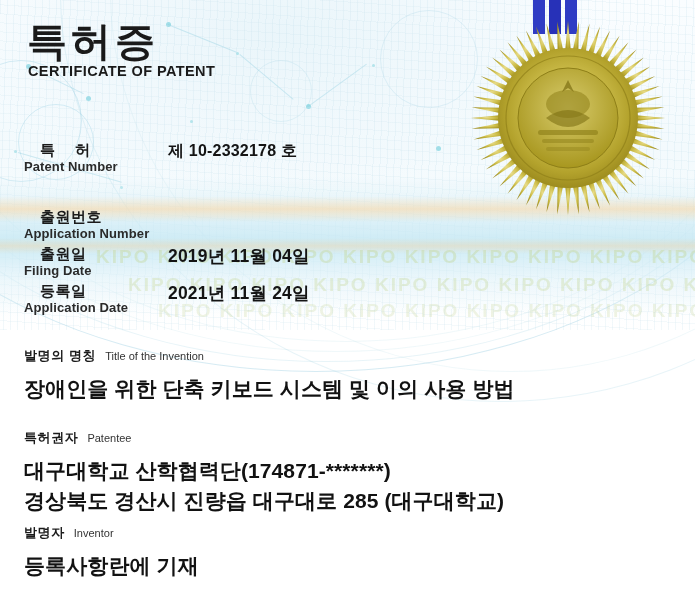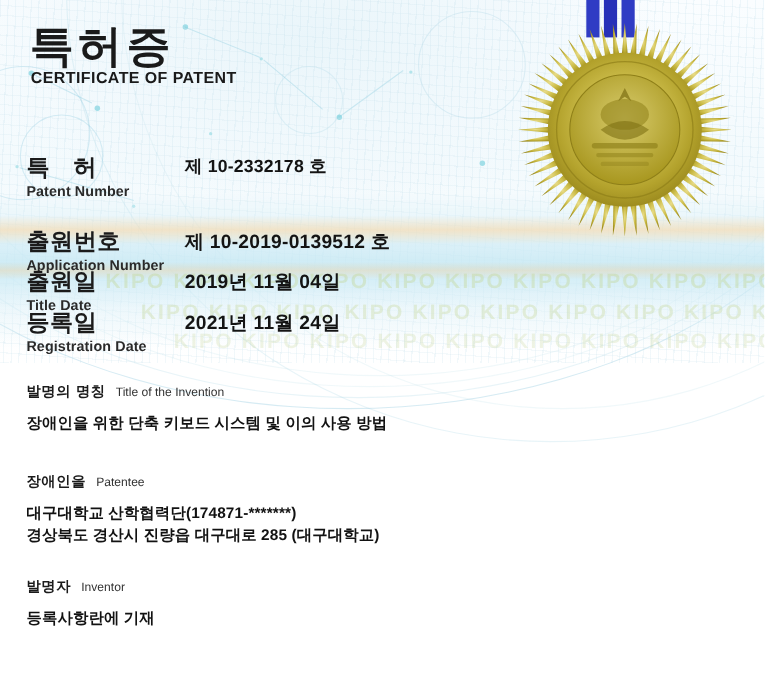--- a/index.html
+++ b/index.html
@@ -169,25 +169,26 @@
     color: #1a1a1a;
     text-align: right;
   }
 
   
   .field {
     position: absolute;
     left: 24px;
   }
   .field .label-ko {
-    font-size: 21px;
+    font-size: 15px;
     font-weight: bold;
     color: #1b1b1b;
     letter-spacing: 4px;
     line-height: 1.15;
+    margin-left: 16px;
   }
   .field .label-en {
     font-size: 13px;
     font-weight: bold;
     color: #2a2a2a;
     letter-spacing: 0.1px;
     margin-top: 1px;
   }
   .field-value {
     position: absolute;
@@ -227,21 +228,21 @@
     color: #1b1b1b;
     letter-spacing: 0.6px;
   }
   .section-head .en {
     font-size: 11px;
     font-weight: normal;
     color: #333;
   }
   .section-body {
     margin-top: 9px;
-    font-size: 14px;
+    font-size: 21px;
     font-weight: bold;
     color: #121212;
     line-height: 1.45;
     letter-spacing: 0.1px;
   }
 
   .s-title    { top: 347px; }
   .s-patentee { top: 429px; }
   .s-inventor { top: 524px; }
 </style>
@@ -391,45 +392,44 @@
   <div class="field f-patent">
     <div class="label-ko">특 허</div>
     <div class="label-en">Patent Number</div>
   </div>
   <div class="field-value v-patent">제 10-2332178 호</div>
 
   <div class="field f-app">
     <div class="label-ko" style="letter-spacing:0.5px;">출원번호</div>
     <div class="label-en">Application Number</div>
   </div>
-  <div class="field-value v-app">제 10-2019-0139512 호</div>
 
   <div class="field f-filing">
     <div class="label-ko" style="letter-spacing:0.5px;">출원일</div>
-    <div class="label-en">Title Date</div>
+    <div class="label-en">Filing Date</div>
   </div>
   <div class="field-value v-filing">2019년 11월 04일</div>
 
   <div class="field f-reg">
     <div class="label-ko" style="letter-spacing:0.5px;">등록일</div>
-    <div class="label-en">Registration Date</div>
+    <div class="label-en">Application Date</div>
   </div>
   <div class="field-value v-reg">2021년 11월 24일</div>
 
   <div class="section s-title">
     <div class="section-head">
       <span class="ko">발명의 명칭</span>
       <span class="en">Title of the Invention</span>
     </div>
     <div class="section-body">장애인을 위한 단축 키보드 시스템 및 이의 사용 방법</div>
   </div>
 
   <div class="section s-patentee">
     <div class="section-head">
-      <span class="ko">장애인을</span>
+      <span class="ko">특허권자</span>
       <span class="en">Patentee</span>
     </div>
     <div class="section-body">
       <div>대구대학교 산학협력단(174871-*******)</div>
       <div>경상북도 경산시 진량읍 대구대로 285 (대구대학교)</div>
     </div>
   </div>
 
   <div class="section s-inventor">
     <div class="section-head">

